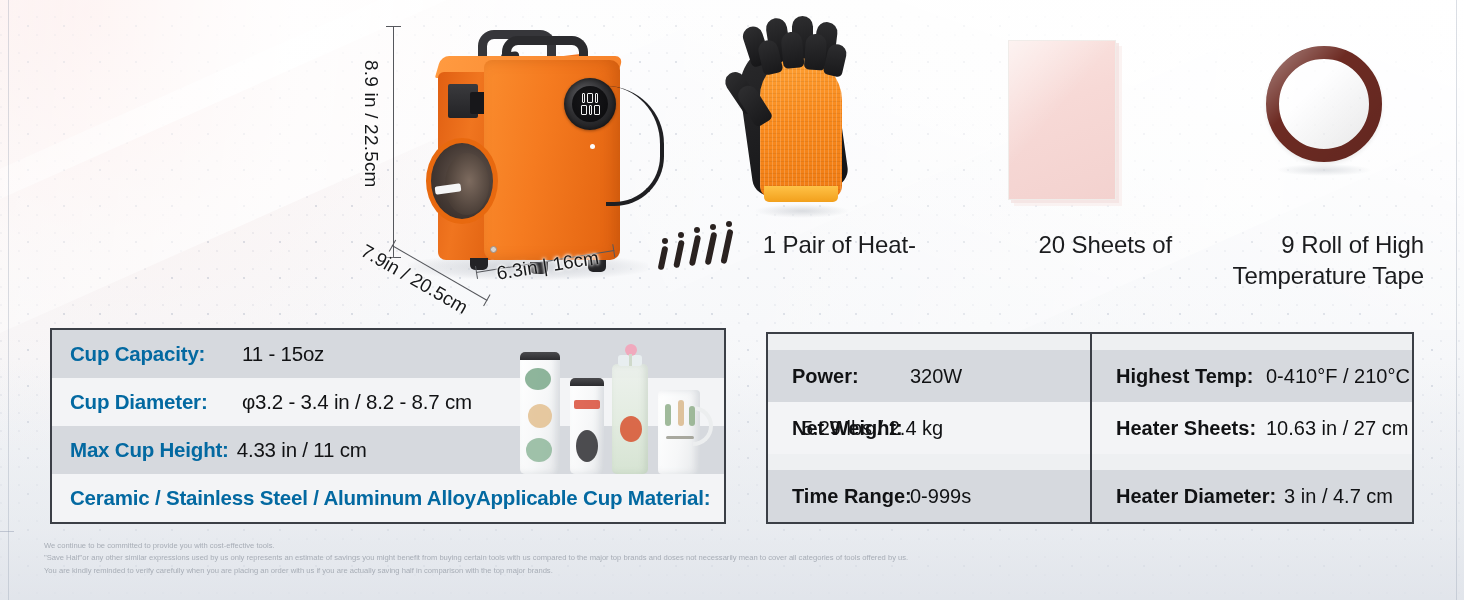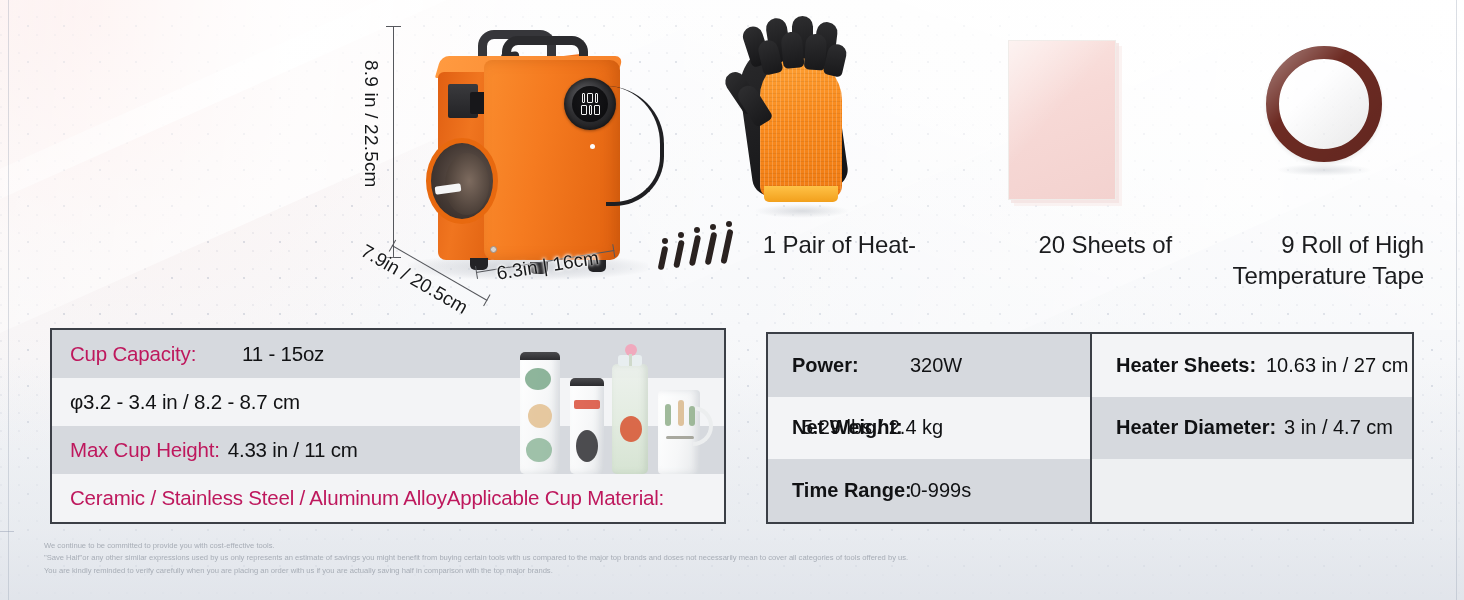--- a/index.html
+++ b/index.html
@@ -270,33 +270,33 @@
     background: #eef0f2;
     overflow: hidden;
   }
   #table-cup   { left: 50px;  top: 328px; width: 676px; height: 196px; }
   #table-specs { left: 766px; top: 332px; width: 648px; height: 192px; }
 
   .srow { display: flex; align-items: center; height: 25%; padding-left: 18px; }
   .srow.odd  { background: #d6d9de; }
   .srow.even { background: #f3f4f6; }
   .slabel {
-    font-weight: normal; font-size: 20.5px; color: #be185d; white-space: nowrap;
+    font-weight: bold; font-size: 20.5px; color: #0369a1; white-space: nowrap;
     letter-spacing: -0.2px;
   }
   .svalue { font-size: 20.5px; color: #111214; white-space: nowrap; letter-spacing: -0.2px; }
   .cup-lab { width: 172px; }
   .cup-lab-wide { width: auto; margin-right: 8px; }
 
   
   .spec-grid { display: grid; grid-template-columns: 1fr 1fr; height: 100%; }
   .spec-col { display: flex; flex-direction: column; height: 100%; }
   .spec-col.right { border-left: 2px solid #3b3f46; }
   .grow { display: flex; align-items: center; height: 33.3333%; padding-left: 24px; }
-  .grow.odd  { background: #d6d9de; }
+  .grow.odd  { background: #d6d9de; margin-top: 16px; }
   .grow.even { background: #f3f4f6; }
   .g-lab { font-weight: bold; font-size: 20px; color:#111214; white-space: nowrap; }
   .g-val { font-size: 20px; color:#111214; white-space: nowrap; }
   .w-power  { width: 118px; }
   .w-net    { width: 0; margin-right: 10px; }
   .w-time   { width: 118px; }
   .w-temp   { width: 150px; }
   .w-hh     { width: 150px; }
   .w-hd     { margin-right: 8px; }
 
@@ -468,20 +468,21 @@
       <div>Temperature Tape</div>
     </div>
   </div>
 
   <div class="spec-table" id="table-cup">
     <div class="srow odd">
       <span class="slabel cup-lab">Cup Capacity:</span>
       <span class="svalue">11 - 15oz</span>
     </div>
     <div class="srow even">
+      <span class="slabel cup-lab">Cup Diameter:</span>
       <span class="svalue">φ3.2 - 3.4 in / 8.2 - 8.7 cm</span>
     </div>
     <div class="srow odd">
       <span class="slabel cup-lab-wide">Max Cup Height:</span>
       <span class="svalue">4.33 in / 11 cm</span>
     </div>
     <div class="srow even">
       <span class="slabel">Ceramic / Stainless Steel / Aluminum Alloy</span>
       <span class="slabel cup-lab-wide">Applicable Cup Material:</span>
     </div>
@@ -527,20 +528,24 @@
         <div class="grow even">
           <span class="g-lab w-net">Net Weight:</span>
           <span class="g-val">5.29 lbs / 2.4 kg</span>
         </div>
         <div class="grow odd">
           <span class="g-lab w-time">Time Range:</span>
           <span class="g-val">0-999s</span>
         </div>
       </div>
       <div class="spec-col right">
+        <div class="grow odd">
+          <span class="g-lab w-temp">Highest Temp:</span>
+          <span class="g-val">0-410°F / 210°C</span>
+        </div>
         <div class="grow even">
           <span class="g-lab w-hh">Heater Sheets:</span>
           <span class="g-val">10.63 in / 27 cm</span>
         </div>
         <div class="grow odd">
           <span class="g-lab w-hd">Heater Diameter:</span>
           <span class="g-val">3 in / 4.7 cm</span>
         </div>
       </div>
     </div>

